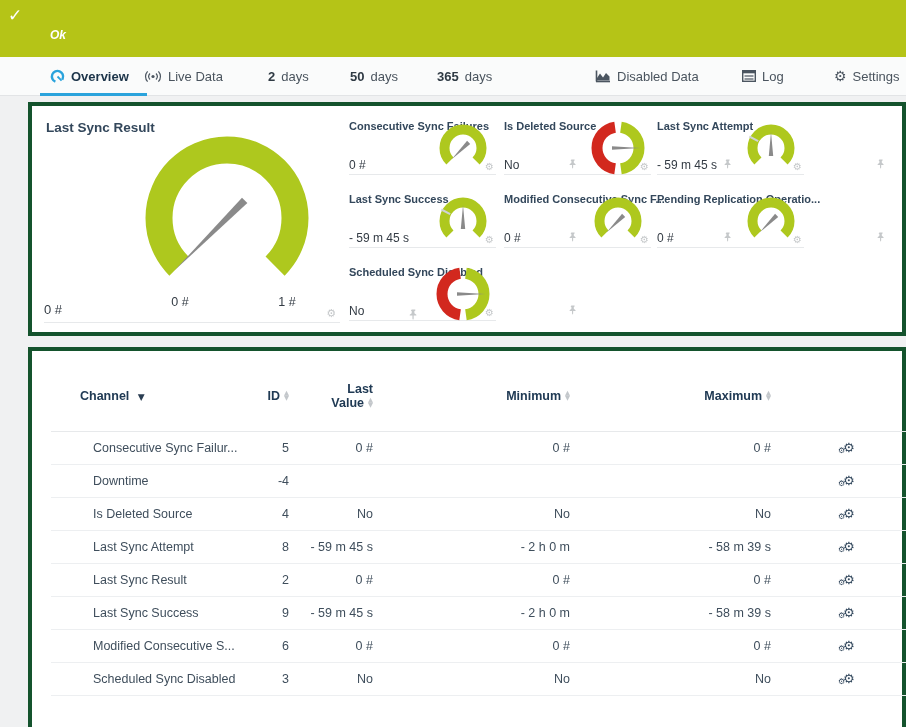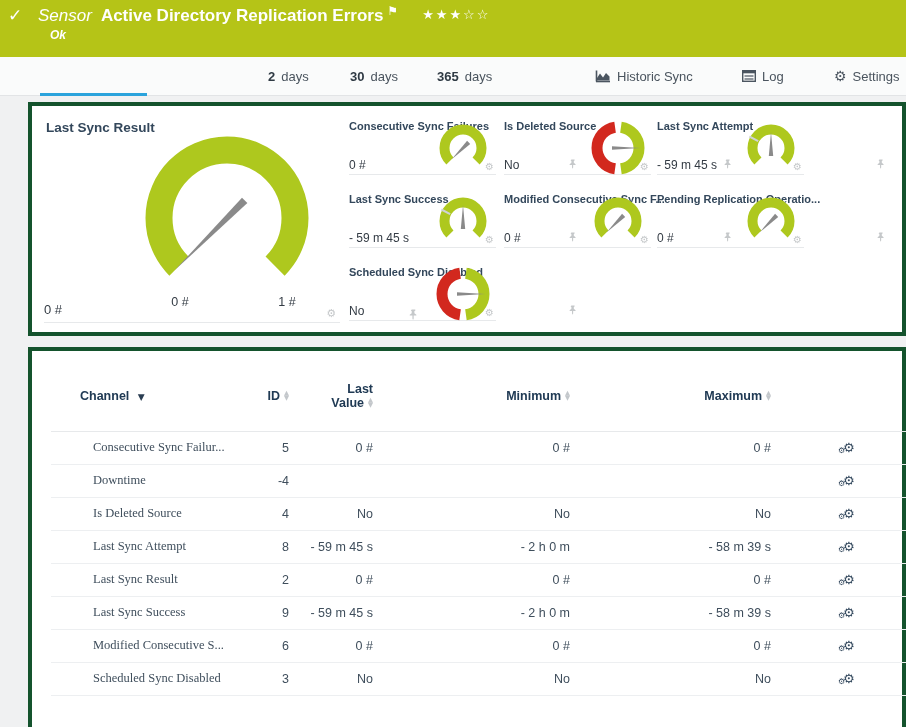--- a/index.html
+++ b/index.html
@@ -53,65 +53,76 @@
   .s-cell .cell-icons { right:2px; top:41px; }
   .s-cell .gearpin { font-size:10px; }
 
   
   table { border-collapse:collapse; table-layout:fixed; width:826px;margin-left:19px; }
   col.c1{width:199px;} col.c2{width:39px;} col.c3{width:84px;} col.c4{width:197px;} col.c5{width:201px;} col.c6{width:156px;}
   thead th { height:80px; vertical-align:middle; padding-top:10px; font-size:12.5px; font-weight:bold;
              color:#203a54; text-align:right; border-bottom:1px solid #e7e9eb; }
   thead th.h-channel { text-align:left; padding-left:29px; }
   tbody td { height:33px; font-size:12.5px; color:#3f4e5c; text-align:right; border-bottom:1px solid #edeff1; }
-  tbody td.c-channel { text-align:left; padding-left:42px;font-family:Liberation Serif, serif; }
+  tbody td.c-channel { text-align:left; padding-left:42px; }
   .updown { display:inline-flex; flex-direction:column; margin-left:4px; vertical-align:middle;
             color:#c3c7cb; font-size:6.5px; line-height:5px; font-style:normal;
             font-family:"DejaVu Sans", sans-serif; }
   .sortsel { color:#2a3d52; font-size:9px; margin-left:5px; font-family:"DejaVu Sans", sans-serif; }
   .c-gear-cell { text-align:left !important; padding-left:72px; }
   .dblgear { position:relative; display:inline-block; color:#34495e; font-size:13px; cursor:pointer;
              font-family:"DejaVu Sans", sans-serif; line-height:13px; }
   .dblgear i { position:absolute; left:-5px; bottom:-3px; font-size:8px; font-style:normal; }
 
   .tab-icon { display:inline-block; }
 </style>
 </head>
 <body>
 
 <div class="page">
 
   <header class="topbar">
     <span class="check">✓</span>
-    <div class="titleline">
-      <span class="kind">Sensor</span><span class="title">Active Directory Replication Errors</span><span class="flag">⚑</span><span class="stars"><span>★★★</span><span>☆☆</span></span>
-    </div>
     <span class="status">Ok</span>
   </header>
 
   <nav class="tabbar">
+    <div class="tab active" style="left:50px">
+      <svg class="tab-icon" width="15" height="15" viewBox="0 0 15 15">
+        <circle cx="7.5" cy="7.5" r="5.6" fill="none" stroke="#2aa3dc" stroke-width="2.4" stroke-dasharray="27 8" transform="rotate(112 7.5 7.5)"></circle>
+        <line x1="7.5" y1="7.5" x2="11.6" y2="11.6" stroke="#2aa3dc" stroke-width="1.8"></line>
+      </svg>
+      <span>Overview</span>
+    </div>
+    <div class="tab" style="left:144px">
+      <svg class="tab-icon" width="18" height="13" viewBox="0 0 18 13">
+        <circle cx="9" cy="6.5" r="1.6" fill="#4b5560"></circle>
+        <path d="M6 3.5 A4.4 4.4 0 0 0 6 9.5 M12 3.5 A4.4 4.4 0 0 1 12 9.5 M3.6 1.3 A7.6 7.6 0 0 0 3.6 11.7 M14.4 1.3 A7.6 7.6 0 0 1 14.4 11.7" fill="none" stroke="#4b5560" stroke-width="1.2"></path>
+      </svg>
+      <span>Live Data</span>
+    </div>
     <div class="tab" style="left:268px">
       <span class="num">2</span>
       <span>days</span>
     </div>
     <div class="tab" style="left:350px">
-      <span class="num">30</span>
+      <span class="num">50</span>
       <span>days</span>
     </div>
     <div class="tab" style="left:437px">
       <span class="num">365</span>
       <span>days</span>
     </div>
     <div class="tab" style="left:595px">
       <svg class="tab-icon" width="16" height="14" viewBox="0 0 16 14">
         <path d="M1.5 12.5 L1.5 1.5" stroke="#4b5560" stroke-width="1.6"></path>
         <path d="M1 12.5 L15 12.5" stroke="#4b5560" stroke-width="1.6"></path>
         <path d="M2 11.5 L2 9 L5 4.5 L8 8.5 L11 4 L14.5 7.5 L14.5 11.5 Z" fill="#4b5560"></path>
       </svg>
-      <span>Historic Sync</span>
+      <span>Disabled Data</span>
     </div>
     <div class="tab" style="left:742px">
       <svg class="tab-icon" width="14" height="12" viewBox="0 0 14 12">
         <rect x="0.7" y="0.7" width="12.6" height="10.6" fill="none" stroke="#4b5560" stroke-width="1.4"></rect>
         <rect x="0.7" y="0.7" width="12.6" height="2.6" fill="#4b5560"></rect>
         <line x1="2.5" y1="6" x2="11.5" y2="6" stroke="#4b5560" stroke-width="1.2"></line>
         <line x1="2.5" y1="9" x2="11.5" y2="9" stroke="#4b5560" stroke-width="1.2"></line>
       </svg>
       <span>Log</span>
     </div>

